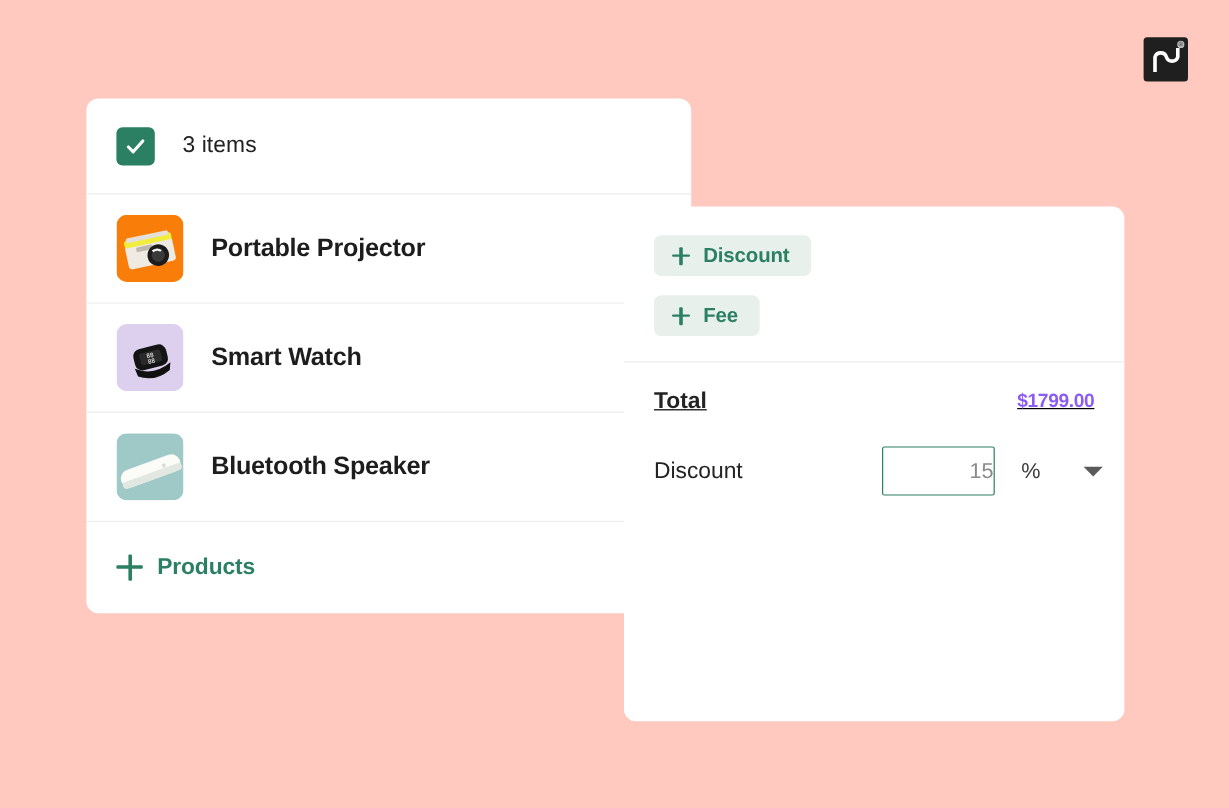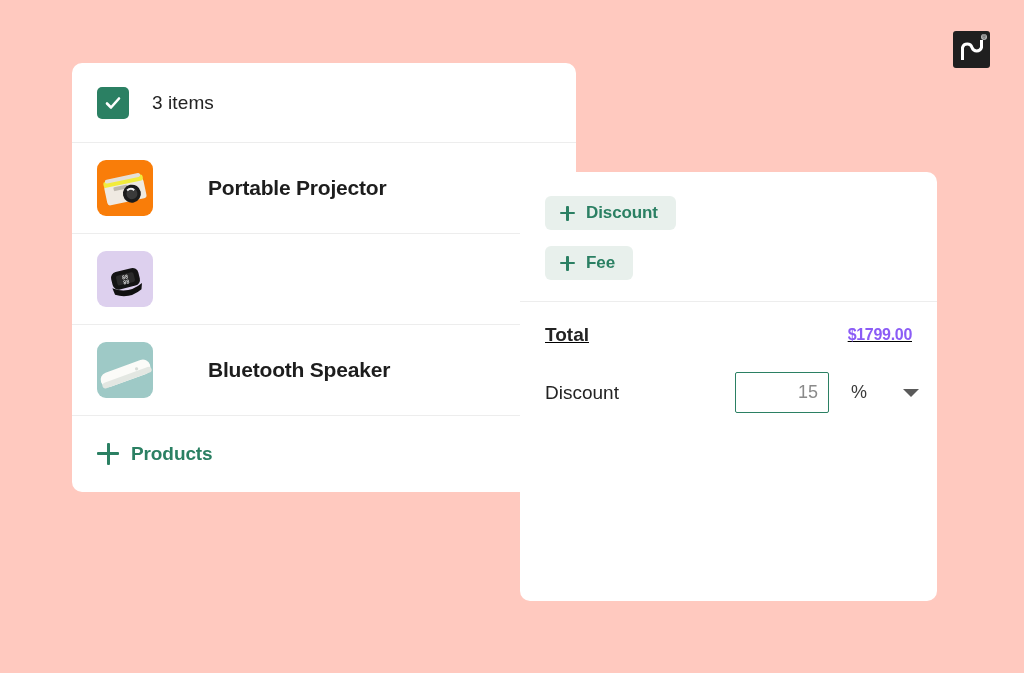--- a/index.html
+++ b/index.html
@@ -52,21 +52,21 @@
   
   .card {
     position: absolute;
     background: #ffffff;
     border-radius: 10px;
   }
 
   
   #products-card {
     left: 72px;
-    top: 63px;
+    top: 82px;
     width: 504px;
     height: 429px;
   }
 
   .row {
     position: relative;
     box-sizing: border-box;
     display: flex;
     align-items: center;
     padding-left: 25px;
@@ -75,21 +75,21 @@
     content: "";
     position: absolute;
     left: 0;
     right: 0;
     top: 0;
     height: 1px;
     background: #ededed;
   }
 
   .row-header { height: 79px; }
-  .row-item { height: 91px; gap: 32px; }
+  .row-item { height: 91px; }
   .row-add { height: 77px; }
 
   
   .checkbox {
     width: 32px;
     height: 32px;
     border-radius: 5px;
     background: #2b8063;
     display: flex;
     align-items: center;
@@ -247,21 +247,21 @@
     width: 94px;
     height: 41px;
     box-sizing: border-box;
     border: 1.5px solid #2b8063;
     border-radius: 2px;
     background: #fff;
     font-family: "Liberation Sans", sans-serif;
     font-size: 18px;
     color: #8a8a8a;
     text-align: right;
-    padding: 0 10px;
+    padding: 0 0;
     outline: none;
   }
 
   .unit {
     margin-left: 22px;
     font-size: 18px;
     color: #3a3a3a;
     width: 46px;
     flex: none;
   }
@@ -332,20 +332,21 @@
         <rect width="56" height="56" fill="#ddd0ee"></rect>
         <g transform="rotate(-14 28 30)">
           <path d="M14 34 q14 10 30 2 l-2 6 q-14 7 -27 -1 z" fill="#101010"></path>
           <rect x="15" y="19" width="28" height="18" rx="6" fill="#141414"></rect>
           <rect x="20" y="23" width="18" height="10" rx="2" fill="#2a2a2a"></rect>
           <text x="29" y="28" font-size="5" fill="#ffffff" text-anchor="middle" font-family="DejaVu Sans Mono, monospace">88</text>
           <text x="29" y="33" font-size="5" fill="#ffffff" text-anchor="middle" font-family="DejaVu Sans Mono, monospace">88</text>
         </g>
       </svg>
     </div>
+    <span class="product-name">Smart Watch</span>
   </div>
 
   <div class="row row-item">
     <div class="thumb">
       <svg width="56" height="56" viewBox="0 0 56 56" aria-hidden="true">
         <rect width="56" height="56" fill="#9ec9c6"></rect>
         <g transform="rotate(-20 28 30)">
           <rect x="2" y="24" width="52" height="15" rx="7.5" fill="#fbfbf8"></rect>
           <rect x="2" y="33" width="52" height="6" rx="3" fill="#e3e7e2"></rect>
           <circle cx="40" cy="31" r="1.6" fill="#d7dcd7"></circle>

